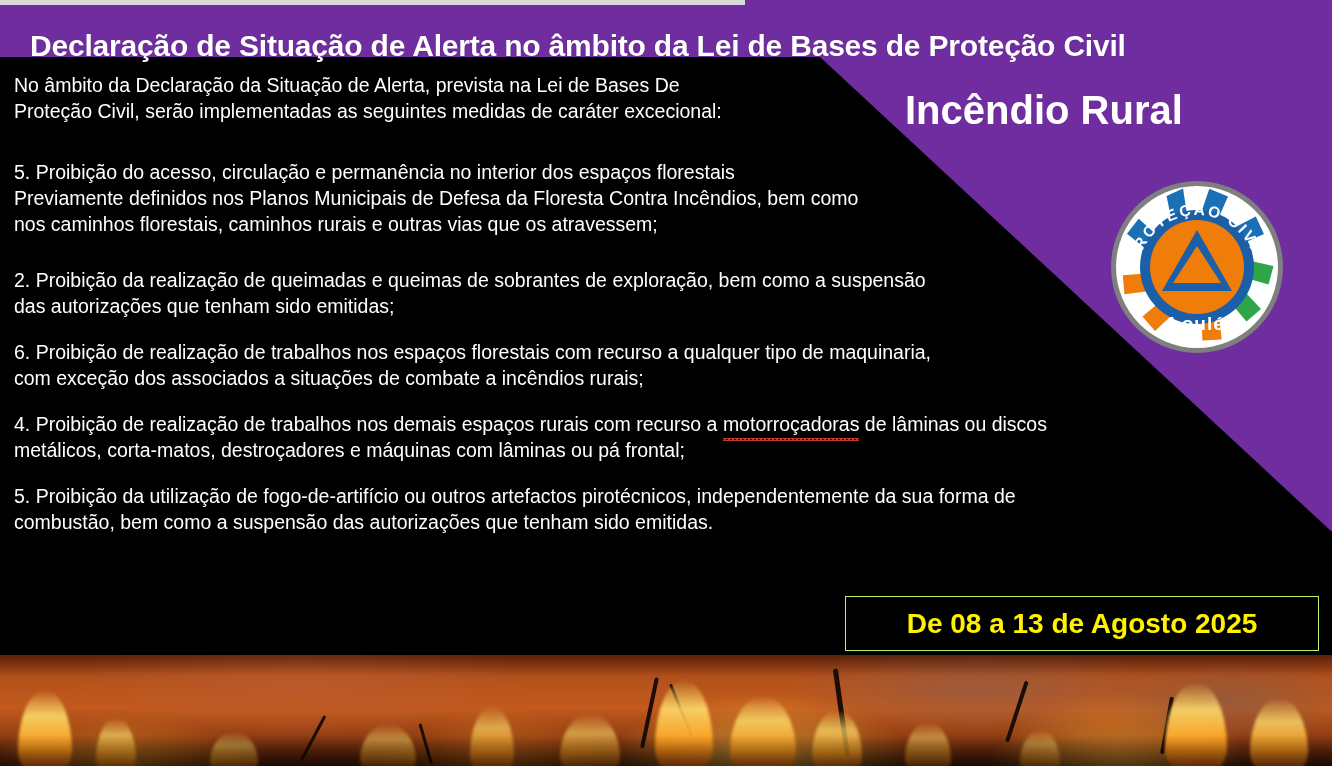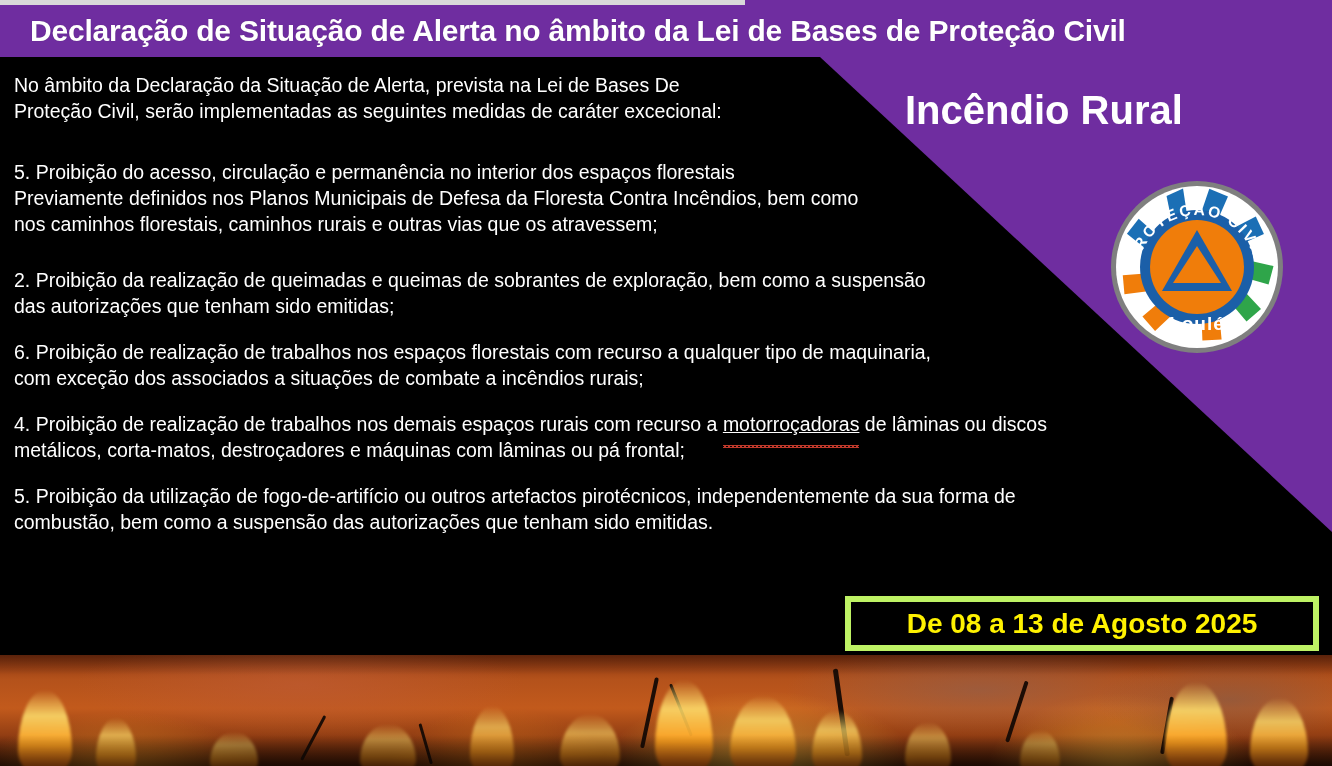--- a/index.html
+++ b/index.html
@@ -40,21 +40,21 @@
     left: 0; top: 0;
     width: 1332px; height: 660px;
     background: #000000;
     z-index: 2;
     clip-path: polygon(0 57px, 820px 57px, 1332px 532px, 1332px 660px, 0 660px);
   }
 
   
   .header-bar {
     position: absolute;
-    left: 0; top: 5px;
+    left: 0; top: 20px;
     width: 1332px; height: 52px;
     z-index: 5;
     display: flex;
     align-items: center;
   }
   .header-title {
     color: #ffffff;
     font-size: 30px;
     font-weight: bold;
     letter-spacing: -0.2px;
@@ -75,30 +75,29 @@
   }
   .para {
     margin: 0 0 20px 0;
     white-space: pre-line;
   }
   .para.intro { margin-bottom: 35px; }
   .para.item1 { margin-bottom: 30px; }
   .para.last { margin-bottom: 4px; }
 
   .spell-error {
-    text-decoration: underline;
     text-decoration-color: #ffffff;
     position: relative;
     background-image:
       linear-gradient(45deg, transparent 40%, #c0392b 40%, #c0392b 60%, transparent 60%),
       linear-gradient(-45deg, transparent 40%, #c0392b 40%, #c0392b 60%, transparent 60%);
     background-size: 4px 3px;
     background-repeat: repeat-x;
     background-position: 0 100%;
-    padding-bottom: 13px;
+    padding-bottom: 6px;
     text-align: right;
   }
 
   
   .hazard-title {
     position: absolute;
     left: 905px; top: 88px;
     z-index: 8;
     color: #ffffff;
     font-size: 40px;
@@ -116,21 +115,21 @@
   }
   .logo-wrap svg { display: block; }
 
   
   .date-badge {
     position: absolute;
     left: 845px; top: 596px;
     width: 474px; height: 55px;
     z-index: 10;
     background: #000000;
-    border: 6px solid #bef264;
+    border: 1px solid #bef264;
     box-sizing: border-box;
     display: flex;
     align-items: center;
     justify-content: center;
   }
   .date-badge-text {
     color: #FFF200;
     font-size: 28px;
     font-weight: bold;
     white-space: nowrap;

